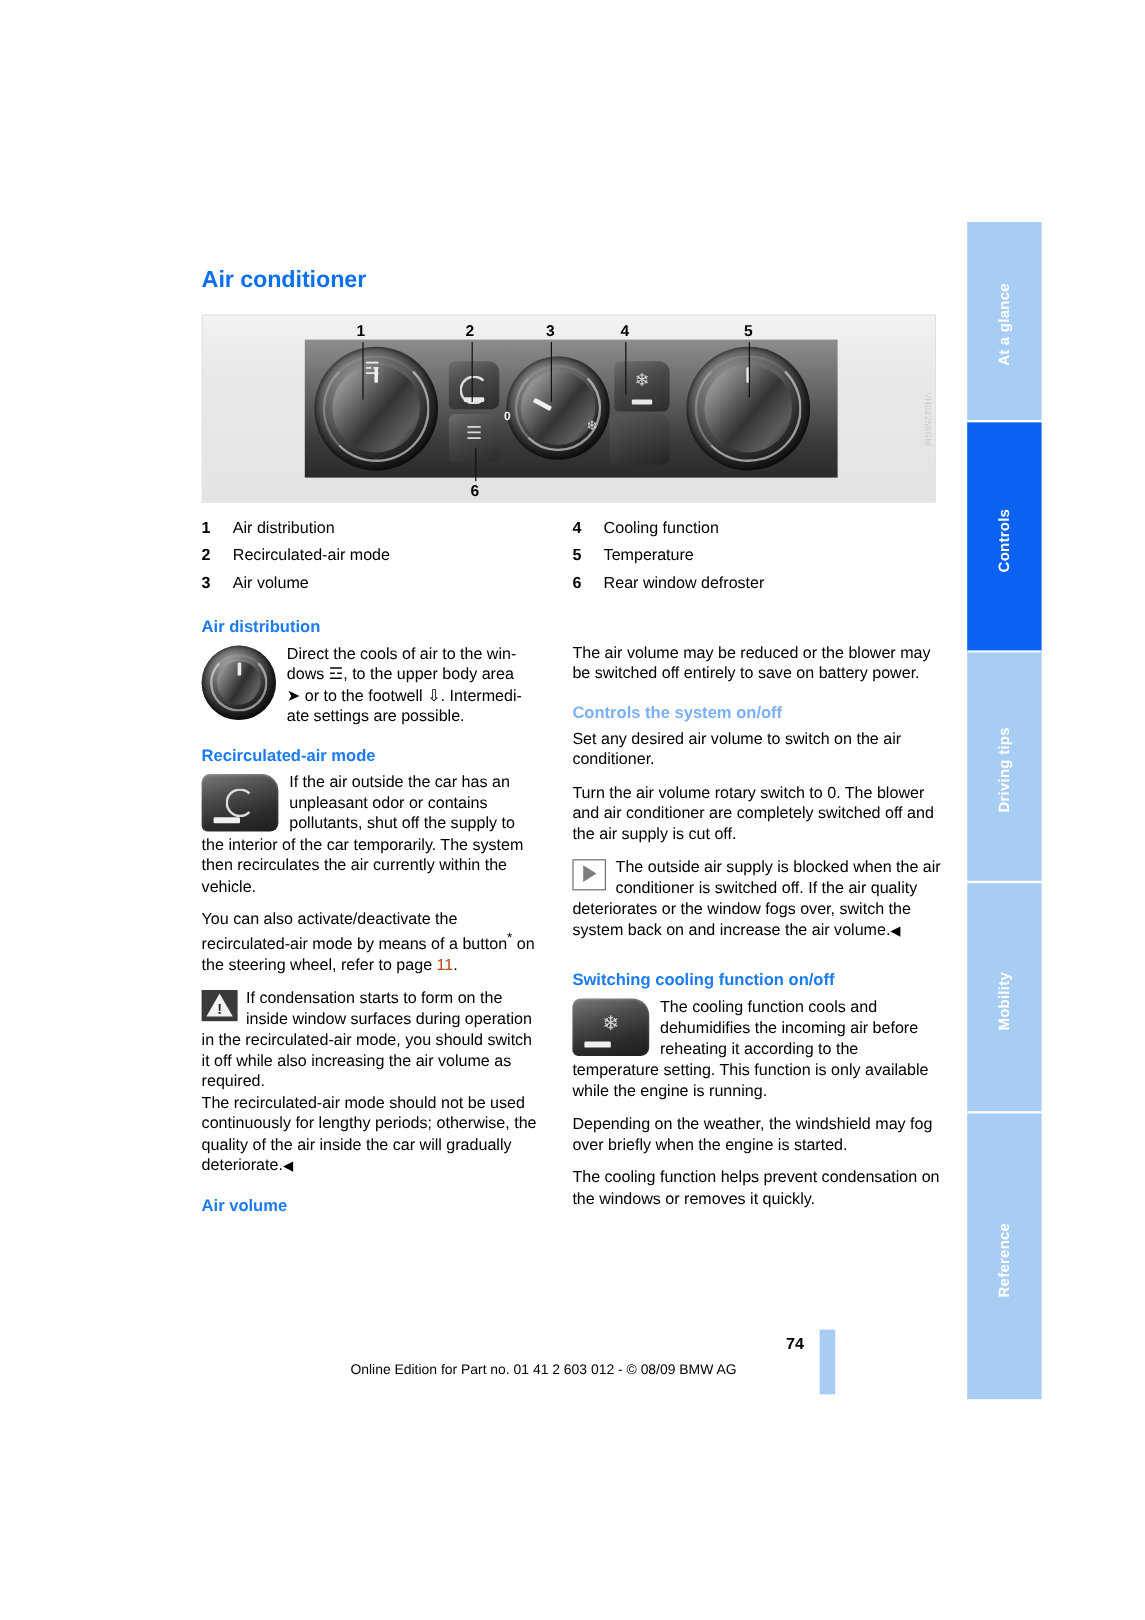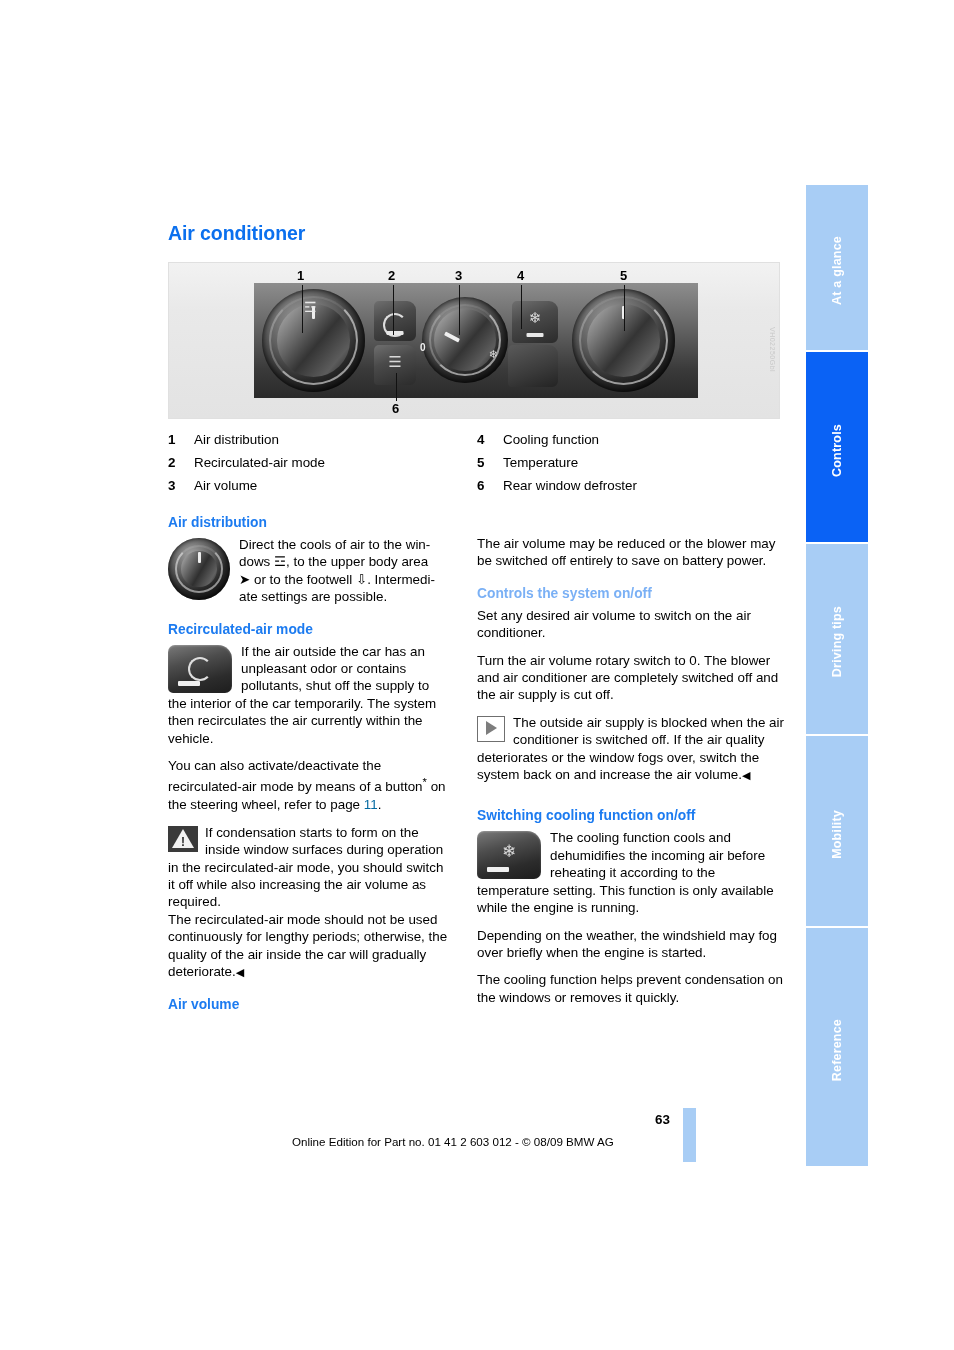--- a/index.html
+++ b/index.html
@@ -175,21 +175,21 @@
     margin: 0 0 6px 0;
   }
   h2.section.pale { color: #7ab0f5; }
   p {
     margin: 0 0 10px 0;
     font-size: 13.4px;
     line-height: 17.4px;
     text-align: left;
   }
   p.tight { margin-bottom: 0; }
-  .pagelink { color: #0369a1; }
+  .pagelink { color: #c2410c; }
 
   
   .icon-float {
     float: left;
     margin: 2px 9px 2px 0;
   }
   .knob-sm {
     width: 62px; height: 62px; border-radius: 50%;
     background: radial-gradient(circle at 38% 28%, #a6a6a6 0%, #5f5f5f 35%, #272727 60%, #0d0d0d 82%, #3a3a3a 100%);
     position: relative;
@@ -472,16 +472,16 @@
       </div>
 
       <p>Depending on the weather, the windshield may fog over briefly when the engine is started.</p>
       <p>The cooling function helps prevent condensation on the windows or removes it quickly.</p>
 
     </div>
   </div>
 </div>
 
 <div id="footer">
-  <span id="page-num">63</span>
+  <span id="page-num">74</span>
   <span id="page-bar"></span>
   <span id="copyright">Online Edition for Part no. 01 41 2 603 012 - © 08/09 BMW AG</span>
 </div>
 
 </body></html>

